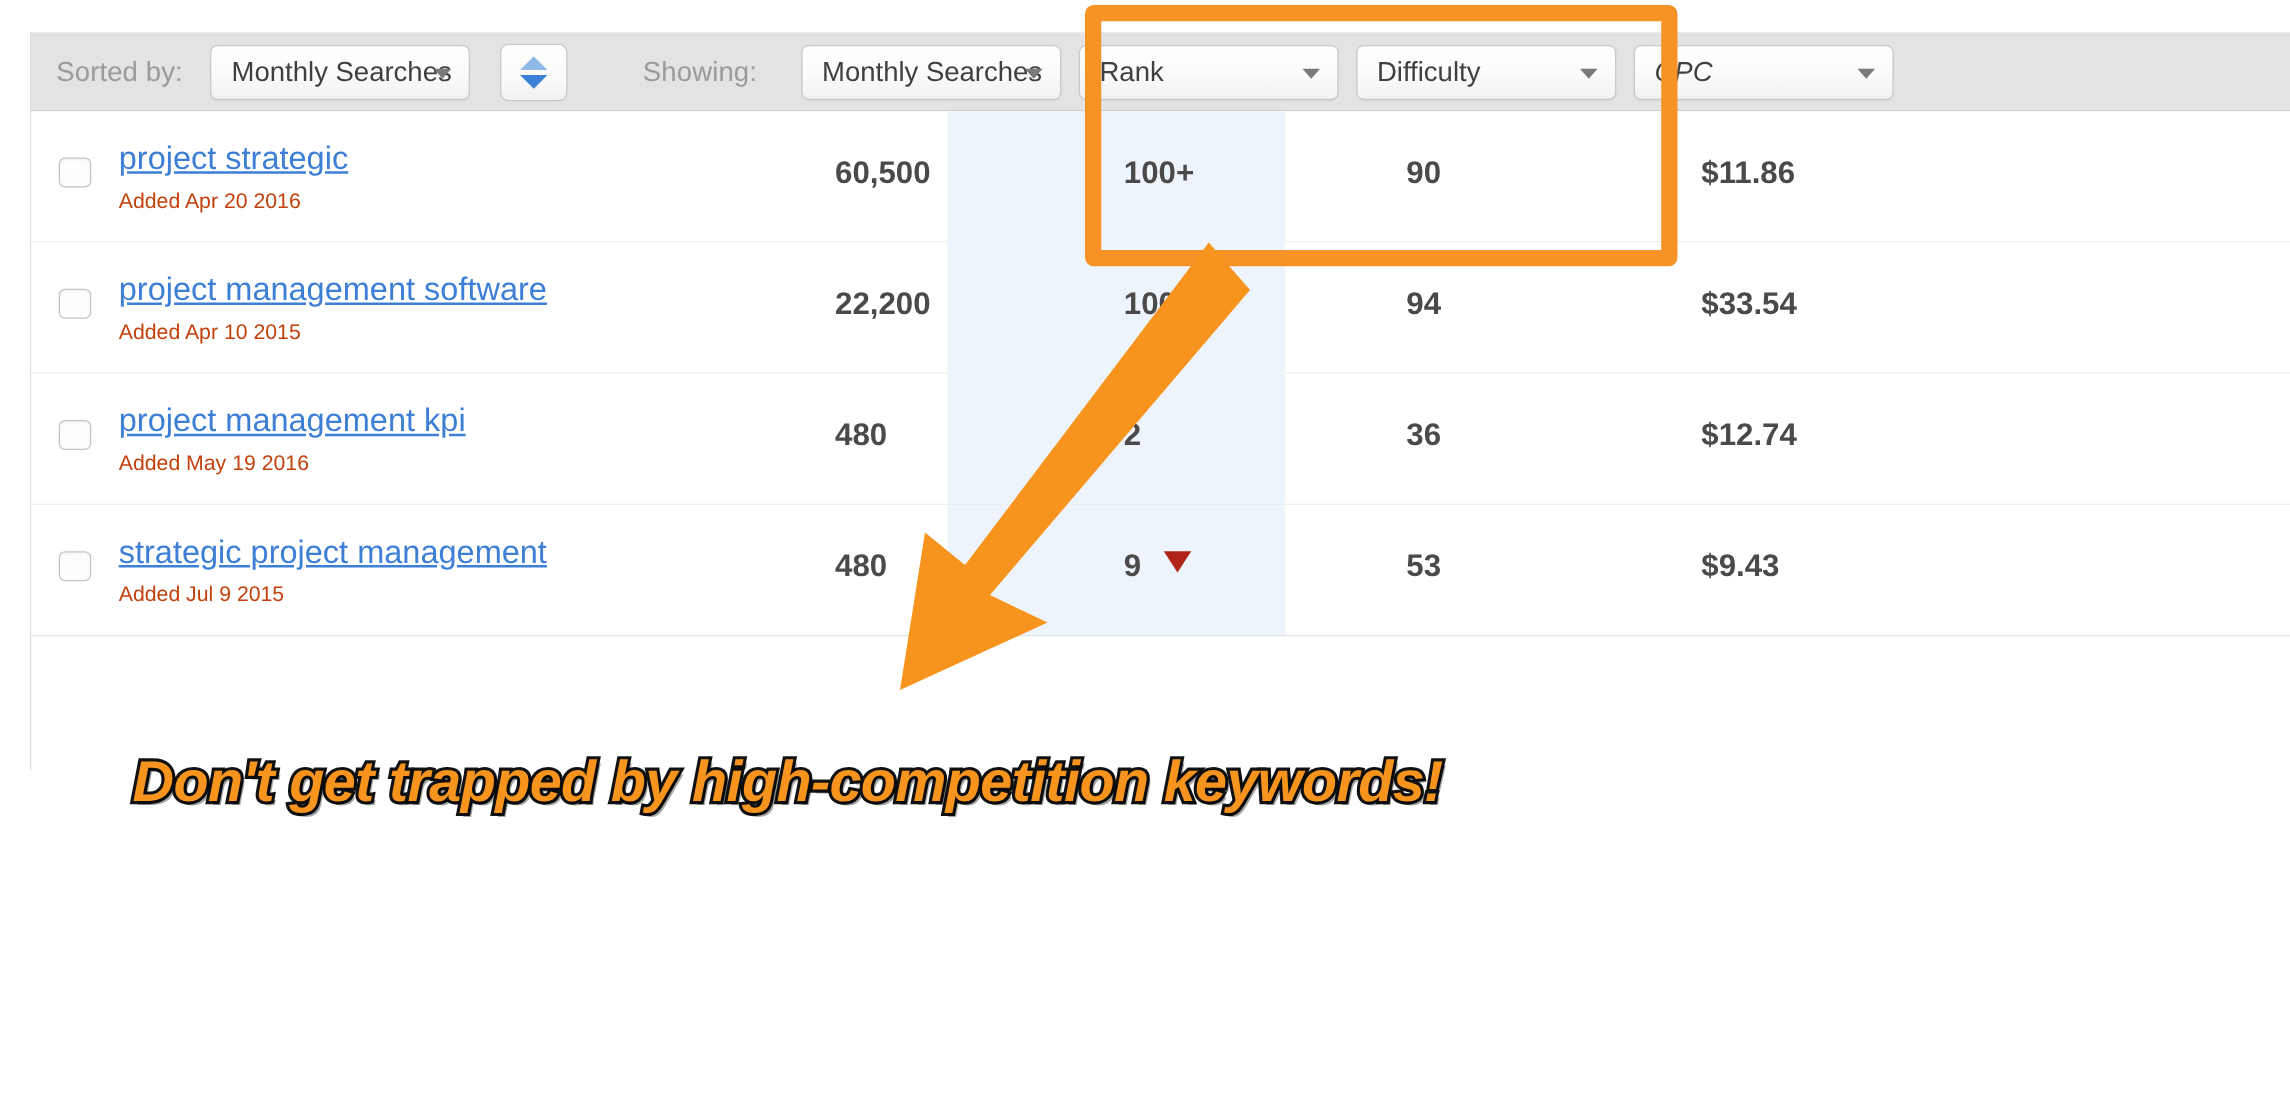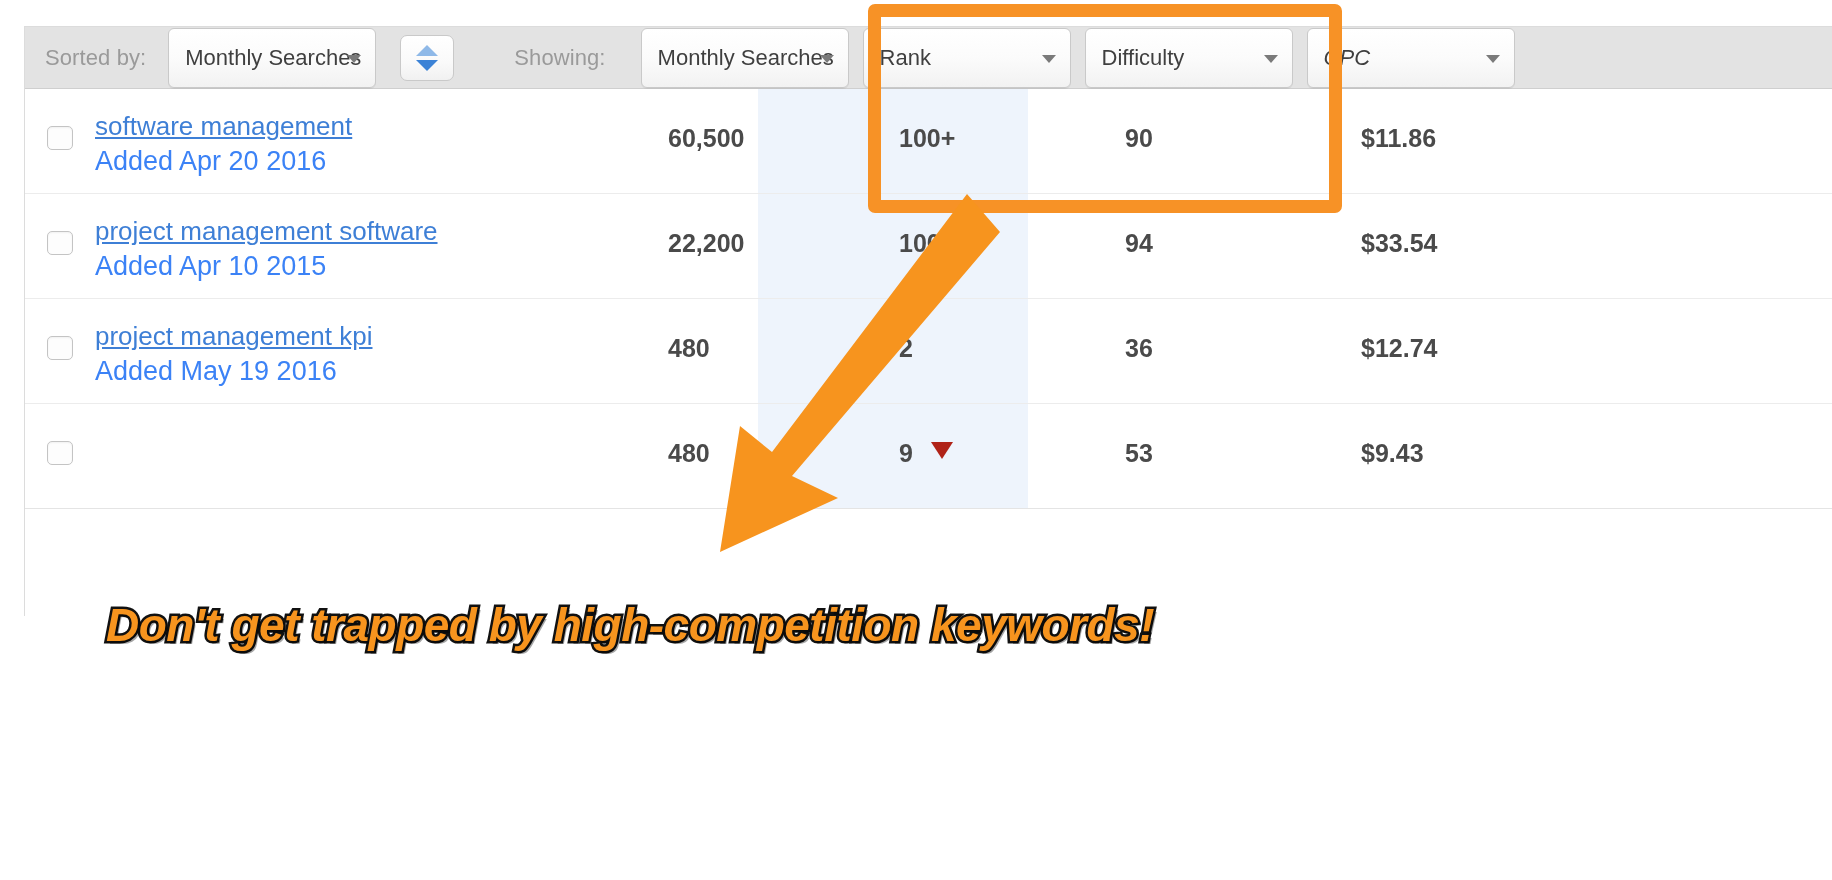--- a/index.html
+++ b/index.html
@@ -45,21 +45,21 @@
     font-size: 22px;
     color: #9a9a9a;
     letter-spacing: .1px;
     white-space: nowrap;
   }
   .tb-label.sorted { margin-right: 22px; }
   .tb-label.showing { margin-left: 60px; margin-right: 35px; }
 
   .select {
     position: relative;
-    height: 60px;
+    height: 44px;
     background: linear-gradient(to bottom, #ffffff 0%, #fbfbfb 50%, #f2f2f2 100%);
     border: 1px solid #c9c9c9;
     border-radius: 6px;
     display: flex;
     align-items: center;
     padding: 0 38px 0 16px;
     font-size: 22px;
     color: #3f3f3f;
     white-space: nowrap;
     box-shadow: 0 1px 0 rgba(0,0,0,.05);
@@ -142,22 +142,22 @@
   }
   .kw {
     display: block;
     font-size: 26px;
     color: #3e7fd6;
     line-height: 34px;
     white-space: nowrap;
   }
   .kw-date {
     display: block;
-    font-size: 27px;
-    color: #3b82f6;
+    font-size: 17px;
+    color: #c2410c;
     line-height: 30px;
     margin-top: 3px;
     white-space: nowrap;
   }
 
   .cell {
     position: absolute;
     top: 35px;
     font-size: 25px;
     font-weight: bold;
@@ -258,21 +258,21 @@
       <div class="select sel-cpc">
         <span>CPC</span>
         <span class="caret"></span>
       </div>
     </div>
 
     <div class="row">
       <div class="col-highlight"></div>
       <div class="cb"></div>
       <div class="kw-wrap">
-        <a class="kw" href="#">software management</a>
+        <a class="kw" href="#">project strategic</a>
         <span class="kw-date">Added Apr 20 2016</span>
       </div>
       <div class="cell c-searches">60,500</div>
       <div class="cell c-rank"><span>100+</span></div>
       <div class="cell c-diff">90</div>
       <div class="cell c-cpc">$11.86</div>
     </div>
 
     <div class="row">
       <div class="col-highlight"></div>
@@ -296,20 +296,24 @@
       </div>
       <div class="cell c-searches">480</div>
       <div class="cell c-rank"><span>2</span></div>
       <div class="cell c-diff">36</div>
       <div class="cell c-cpc">$12.74</div>
     </div>
 
     <div class="row">
       <div class="col-highlight"></div>
       <div class="cb"></div>
+      <div class="kw-wrap">
+        <a class="kw" href="#">strategic project management</a>
+        <span class="kw-date">Added Jul 9 2015</span>
+      </div>
       <div class="cell c-searches">480</div>
       <div class="cell c-rank"><span>9</span><span class="rank-down"></span></div>
       <div class="cell c-diff">53</div>
       <div class="cell c-cpc">$9.43</div>
     </div>
 
   </div>
 
   <div class="callout-box"></div>
 

